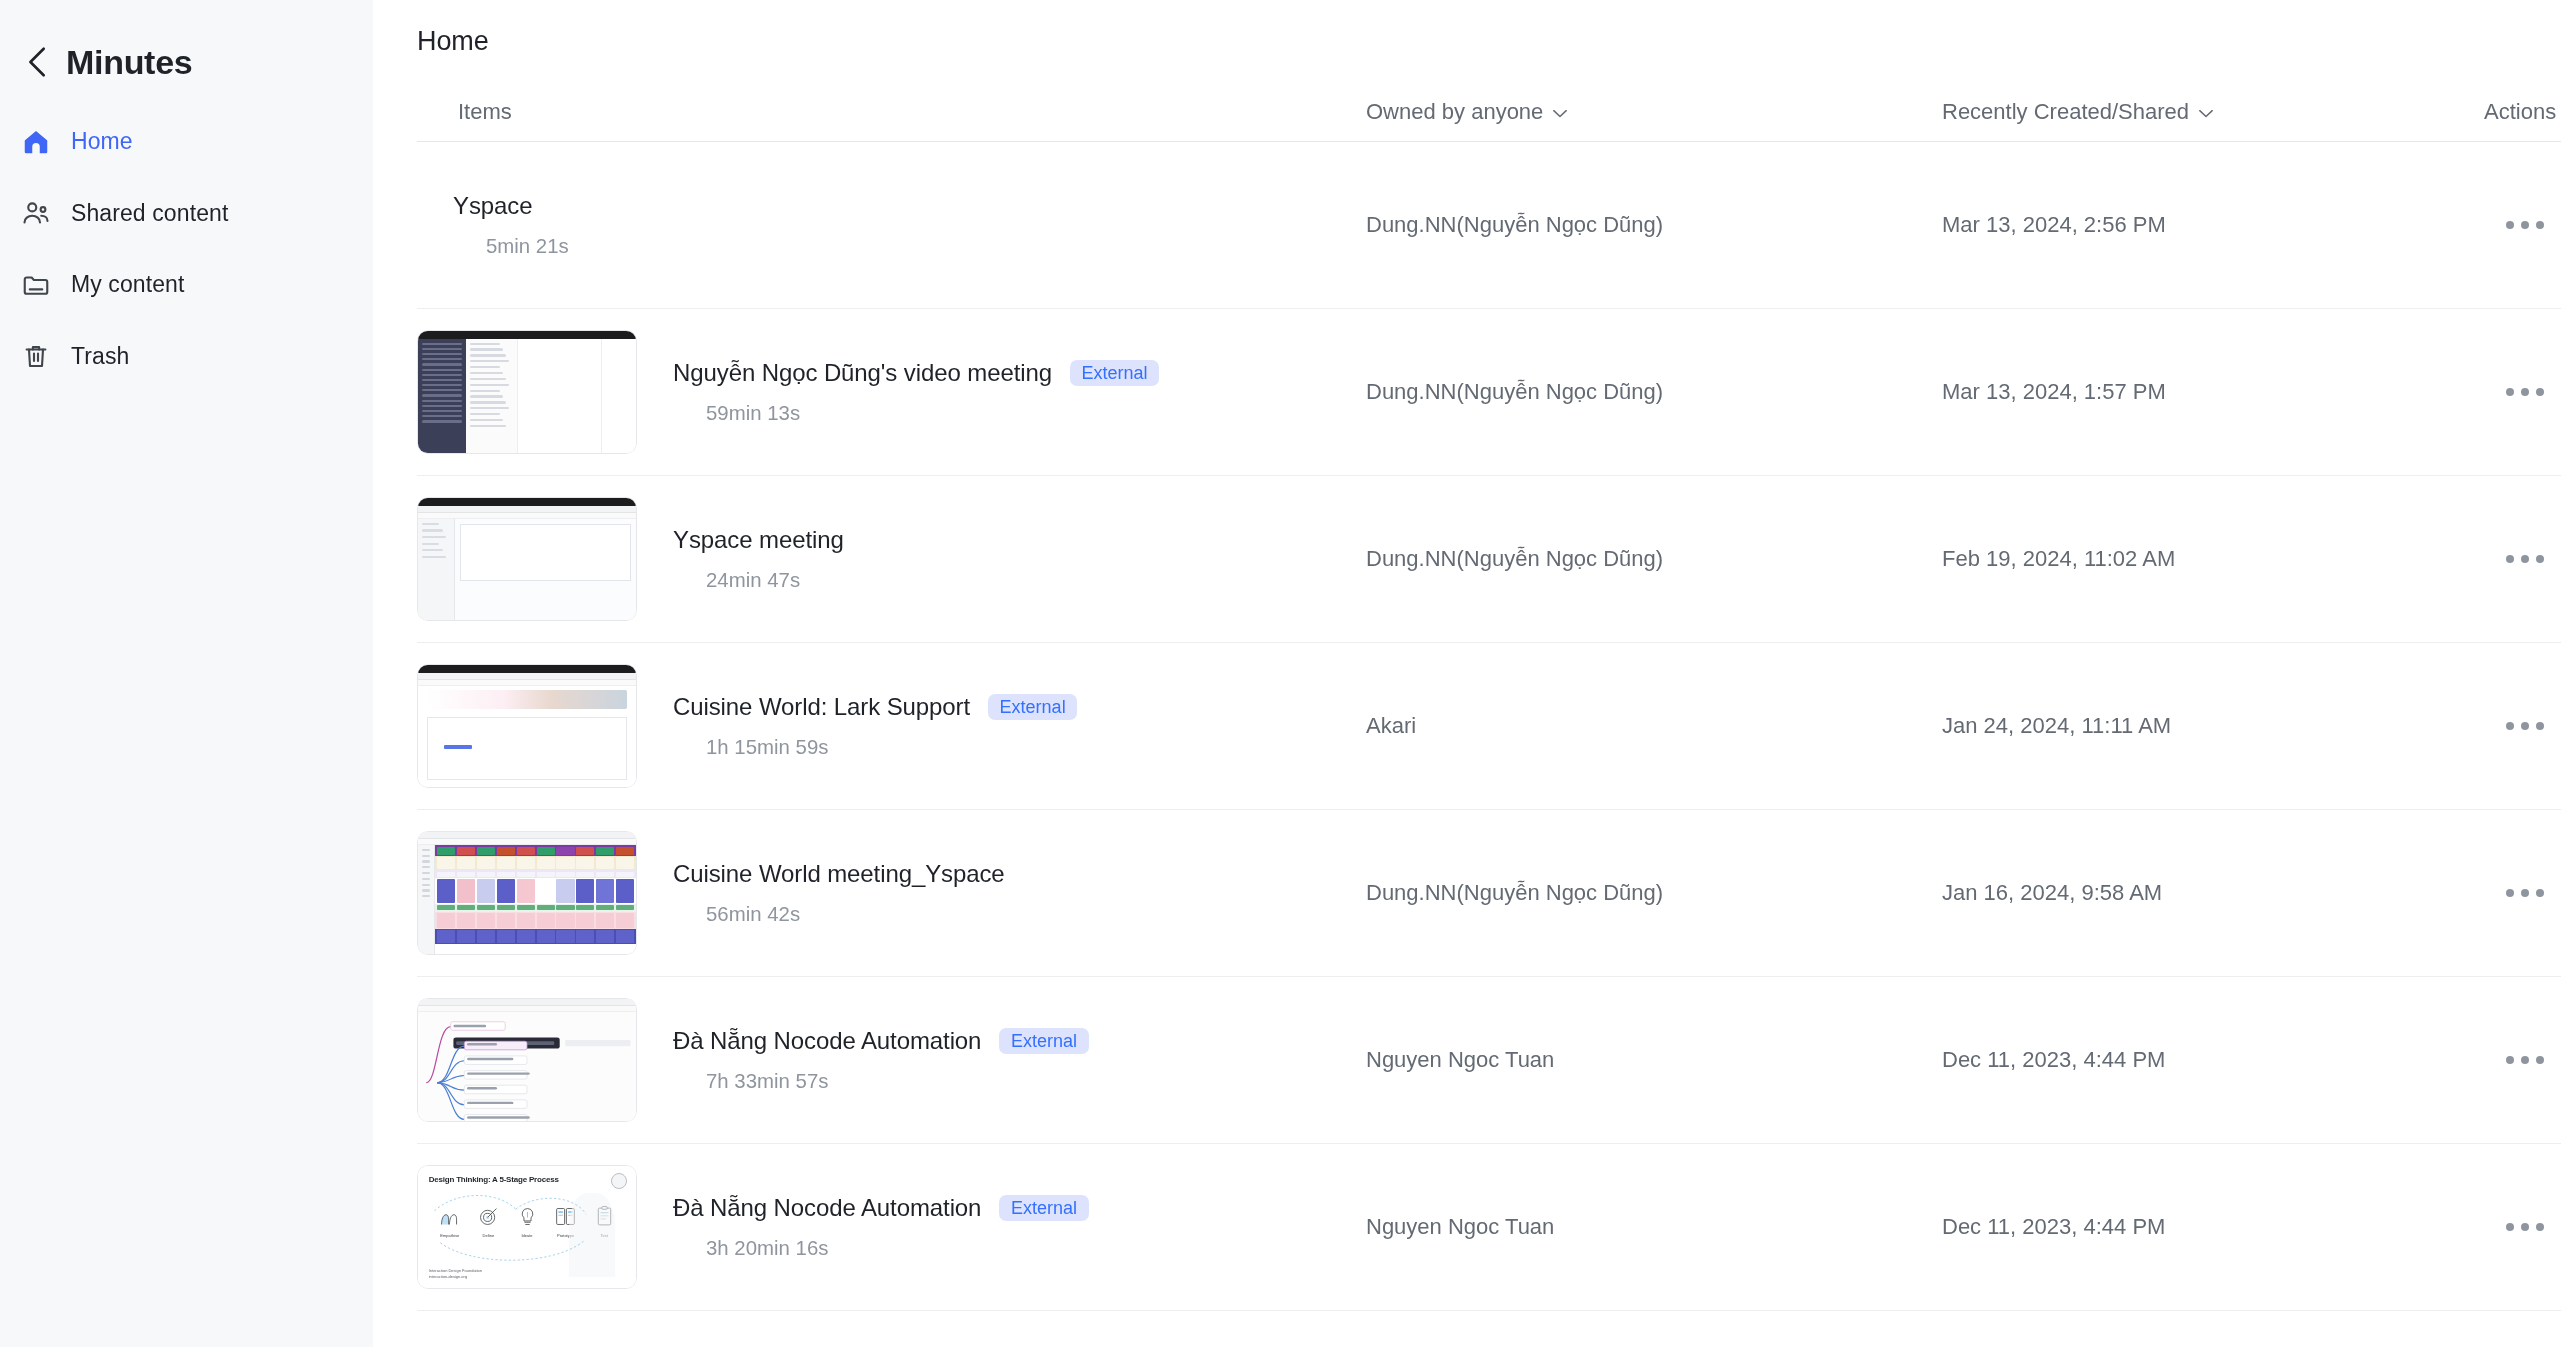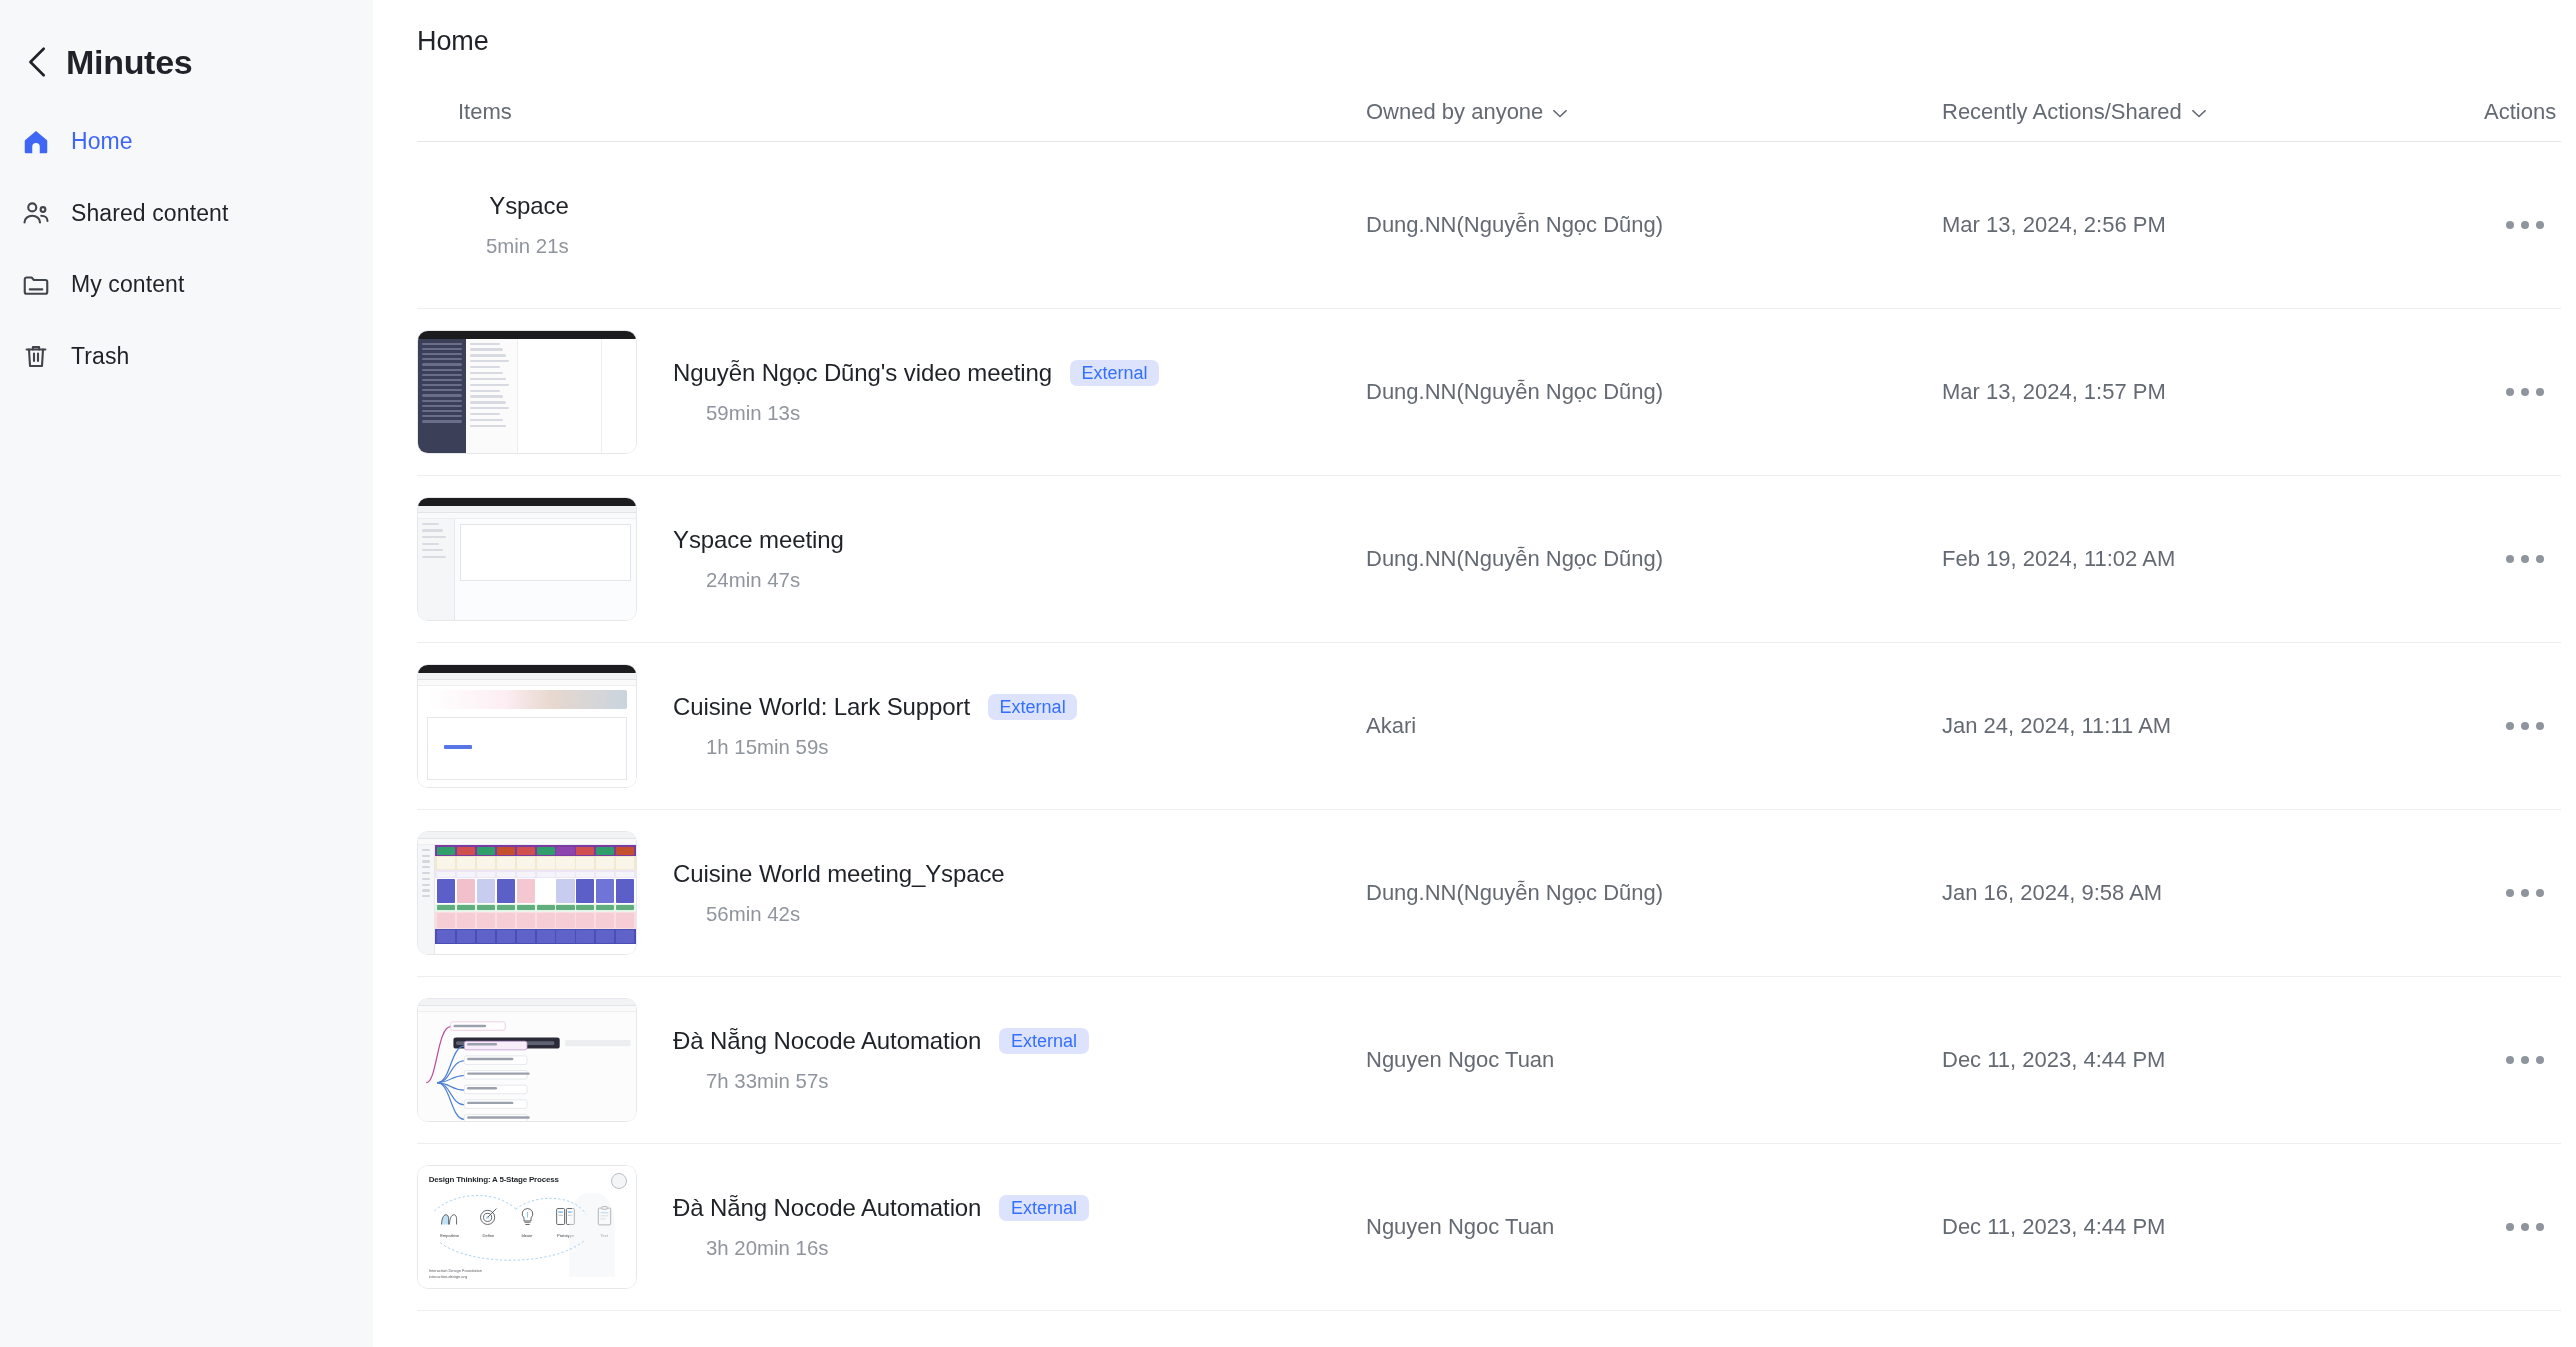--- a/index.html
+++ b/index.html
@@ -109,21 +109,21 @@
   .cell-owner { flex: 0 0 576px; font-size: 22px; color: #646a73; }
   .cell-date  { flex: 0 0 542px; font-size: 22px; color: #646a73; }
   .cell-act   { flex: 1 1 auto; display: flex; justify-content: flex-end; padding-right: 5.3px; }
 
   .thumb {
     width: 220px; height: 124px; flex: 0 0 220px;
     border-radius: 10.7px; overflow: hidden;
     background: #fff; position: relative;
   }
   .item-text { margin-left: 36px; }
-  .item-title-line { display: flex; align-items: center; gap: 18px; justify-content: flex-end; }
+  .item-title-line { display: flex; align-items: center; gap: 18px; }
   .item-title { font-size: 24px; color: #1f2329; letter-spacing: -0.1px; white-space: nowrap; }
   .badge {
     background: #dee3fd; color: #3370ff;
     font-size: 18px; padding: 4.4px 11.6px; border-radius: 7.1px;
     line-height: 1; white-space: nowrap;
   }
   .item-dur { font-size: 20.4px; color: #8f959e; margin-top: 15px; margin-left: 33px; }
 
   .dots { display:flex; gap:7.1px; cursor:pointer; padding:12.4px; }
   .dots i { width:8px;height:8px;border-radius:50%;background:#8f959e;display:block; }
@@ -240,21 +240,21 @@
         </div>
         <div class="th col-owner">
           <span>Owned by anyone</span>
           <span class="chev">
             <svg width="16" height="10.7" viewBox="0 0 18 12">
                 <polyline points="2,3 9,9.5 16,3" fill="none" stroke="#646a73" stroke-width="1.7" stroke-linecap="round" stroke-linejoin="round"></polyline>
               </svg>
           </span>
         </div>
         <div class="th col-date">
-          <span>Recently Actions/Shared</span>
+          <span>Recently Created/Shared</span>
           <span class="chev">
             <svg width="16" height="10.7" viewBox="0 0 18 12">
                 <polyline points="2,3 9,9.5 16,3" fill="none" stroke="#646a73" stroke-width="1.7" stroke-linecap="round" stroke-linejoin="round"></polyline>
               </svg>
           </span>
         </div>
         <div class="th col-actions">
           <span>Actions</span>
         </div>
       </div>

